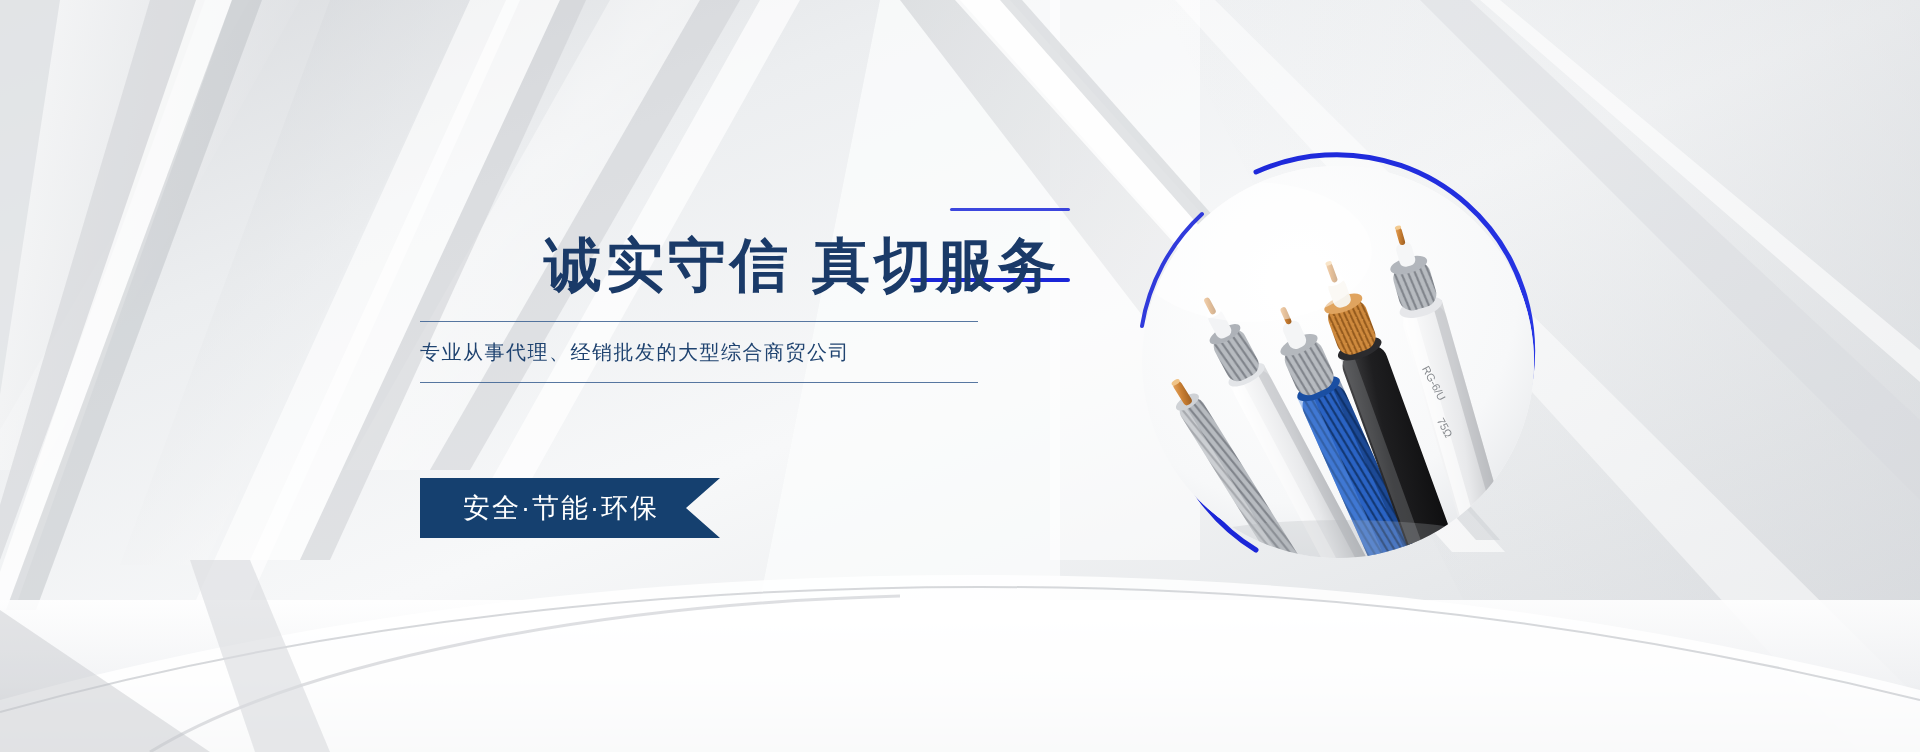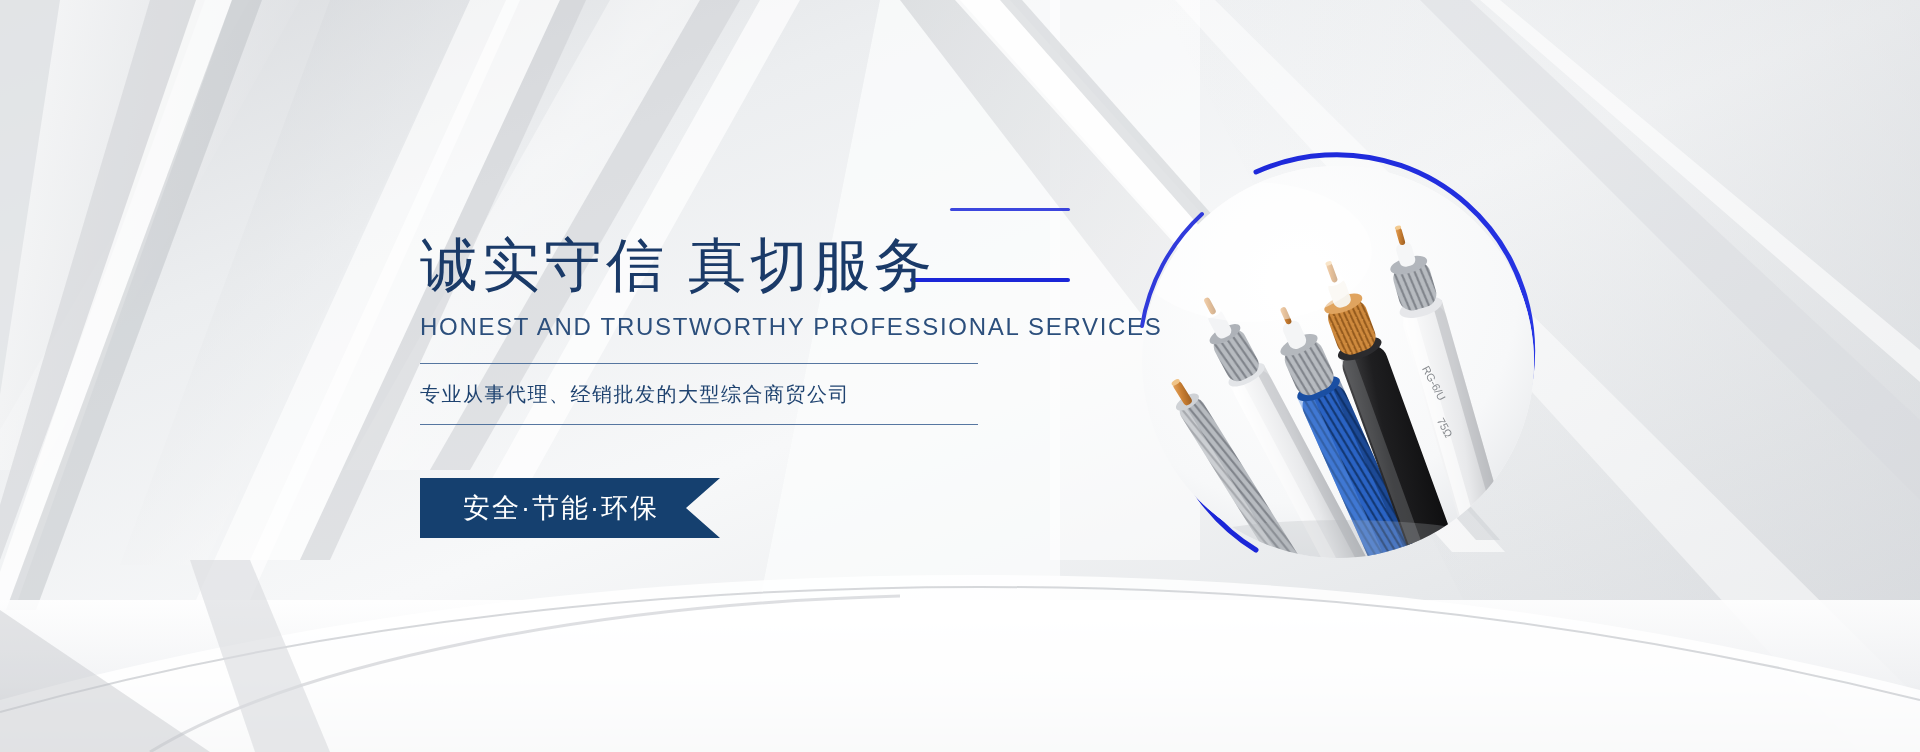--- a/index.html
+++ b/index.html
@@ -22,26 +22,27 @@
 
   
   .textblock {
     position:absolute;
     left:420px; top:232px;
     width:640px;
     z-index:6;
   }
   .title {
     font-size:58px;
-    font-weight:normal;
+    font-weight:bold;
     color:#1a3a68;
     letter-spacing:4px;
     line-height:1.15;
     white-space:nowrap;
     font-family:"Liberation Sans","DejaVu Sans",sans-serif;
+    text-align:right;
   }
   .subtitle-en {
     margin-top:14px;
     font-size:24px;
     color:#2c4f7c;
     letter-spacing:1.7px;
     white-space:nowrap;
     font-weight:400;
   }
   .divider {
@@ -187,21 +188,20 @@
     <polygon points="0,610 210,752 0,752" fill="#c3c6ca" opacity="0.45"></polygon>
     <polygon points="190,560 250,560 330,752 255,752" fill="#d9dbde" opacity="0.6"></polygon>
 
     <polygon points="506,0 560,0 300,560 250,560" fill="#ffffff" opacity="0.65"></polygon>
     <polygon points="560,0 586,0 330,560 300,560" fill="#c9ccd0" opacity="0.5"></polygon>
   </svg>
 
   <div class="textblock">
     <div class="title">诚实守信 真切服务</div>
 
-    <div class="subtitle-en">HONEST AND TRUSTWORTHY PROFESSIONAL SERVICES</div>
 
     <div class="divider"></div>
 
     <div class="tagline">专业从事代理、经销批发的大型综合商贸公司</div>
 
     <div class="divider2"></div>
   </div>
 
   <div class="ribbon-wrap">
     <div class="ribbon">

